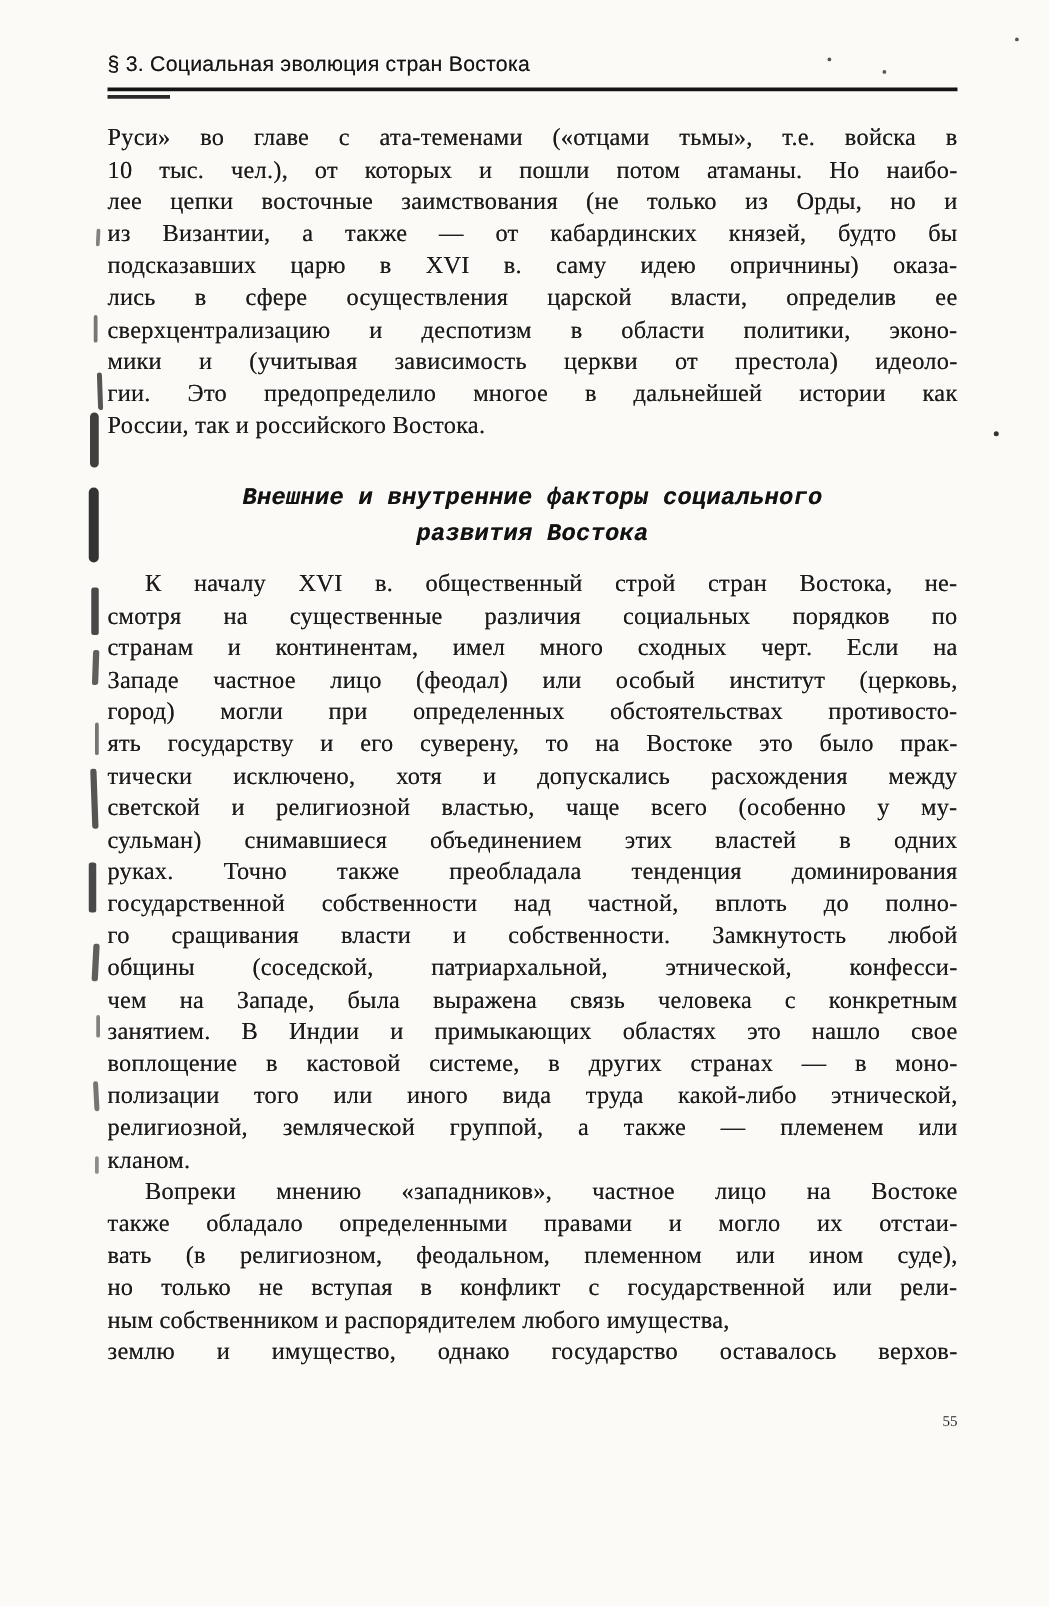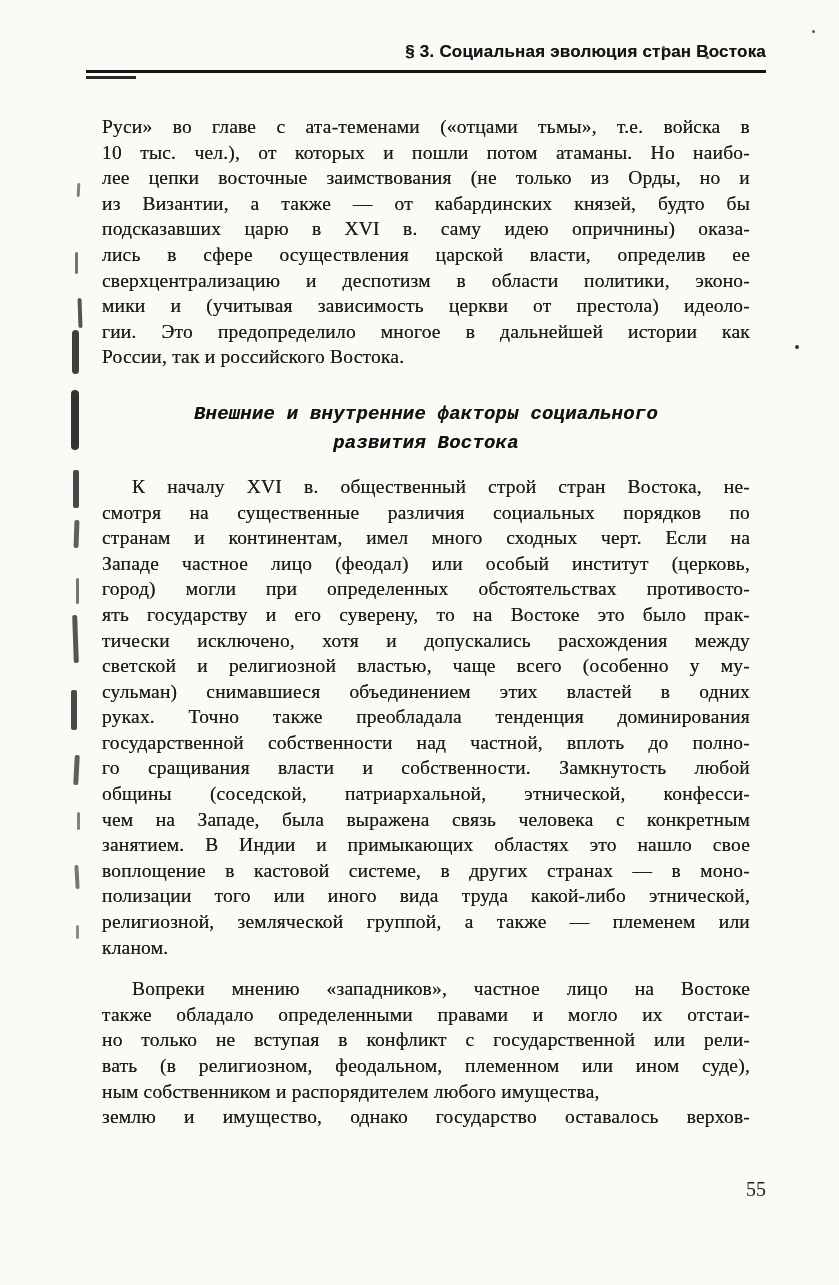--- a/index.html
+++ b/index.html
@@ -9,23 +9,23 @@
     position: relative;
     overflow: hidden;
     font-family: "Liberation Serif", serif;
     color: #1b1b1b;
   }
   .page { position: absolute; inset: 0; }
 
   .running-header {
     position: absolute;
     left: 86px; width: 680px; top: 42px;
-    text-align: right;
+    text-align: left;
     font-family: "Liberation Sans", sans-serif;
-    font-weight: bold;
+    font-weight: normal;
     font-size: 17px;
     letter-spacing: 0.2px;
     color: #151515;
     text-shadow: 0 0 0.5px rgba(0,0,0,0.6);
   }
   .header-rule {
     position: absolute;
     left: 86px; width: 680px; top: 70px;
     height: 2.5px; background: #141414;
   }
@@ -36,21 +36,21 @@
   }
 
   .text-block {
     position: absolute;
     left: 86px; width: 680px; top: 98px;
     font-size: 19.5px;
     line-height: 25.6px;
     letter-spacing: 0.2px;
     text-shadow: 0 0 0.5px rgba(20,20,20,0.75);
   }
-  .paragraph { margin: 16px; }
+  .paragraph { margin: 0; }
   .line {
     text-align: justify;
     text-align-last: justify;
     height: 25.6px;
   }
   .line.last { text-align-last: left; }
   .indent .line:first-child { padding-left: 30px; }
 
   .section-heading {
     margin: 30px 0 13px 0;
@@ -59,22 +59,22 @@
     font-weight: bold;
     font-style: italic;
     font-size: 19px;
     line-height: 29px;
     color: #121212;
     text-shadow: 0 0 0.5px rgba(0,0,0,0.6);
   }
 
   .page-number {
     position: absolute;
-    right: 73px; top: 1178px;
-    font-size: 20px;
+    right: 73px; top: 1130px;
+    font-size: 12px;
     color: #1b1b1b;
   }
 
   
   .mark {
     position: absolute;
     background: #1d1d1d;
     border-radius: 2px;
   }
   .speck {
@@ -131,22 +131,22 @@
         <div class="line">занятием. В Индии и примыкающих областях это нашло свое</div>
         <div class="line">воплощение в кастовой системе, в других странах — в моно-</div>
         <div class="line">полизации того или иного вида труда какой-либо этнической,</div>
         <div class="line">религиозной, земляческой группой, а также — племенем или</div>
         <div class="line last">кланом.</div>
       </div>
 
     <div class="paragraph indent">
         <div class="line">Вопреки мнению «западников», частное лицо на Востоке</div>
         <div class="line">также обладало определенными правами и могло их отстаи-</div>
+        <div class="line">вать (в религиозном, феодальном, племенном или ином суде),</div>
         <div class="line">но только не вступая в конфликт с государственной или рели-</div>
-        <div class="line">вать (в религиозном, феодальном, племенном или ином суде),</div>
         <div class="line last">ным собственником и распорядителем любого имущества,</div>
         <div class="line">землю и имущество, однако государство оставалось верхов-</div>
       </div>
 
   </div>
 
   <div class="page-number">55</div>
 
   <div class="mark" style="left:77px; top:183px; width:3px; height:14px; opacity:.55; transform:rotate(3deg);"></div>
   <div class="mark" style="left:75px; top:252px; width:3px; height:22px; opacity:.6;"></div>

